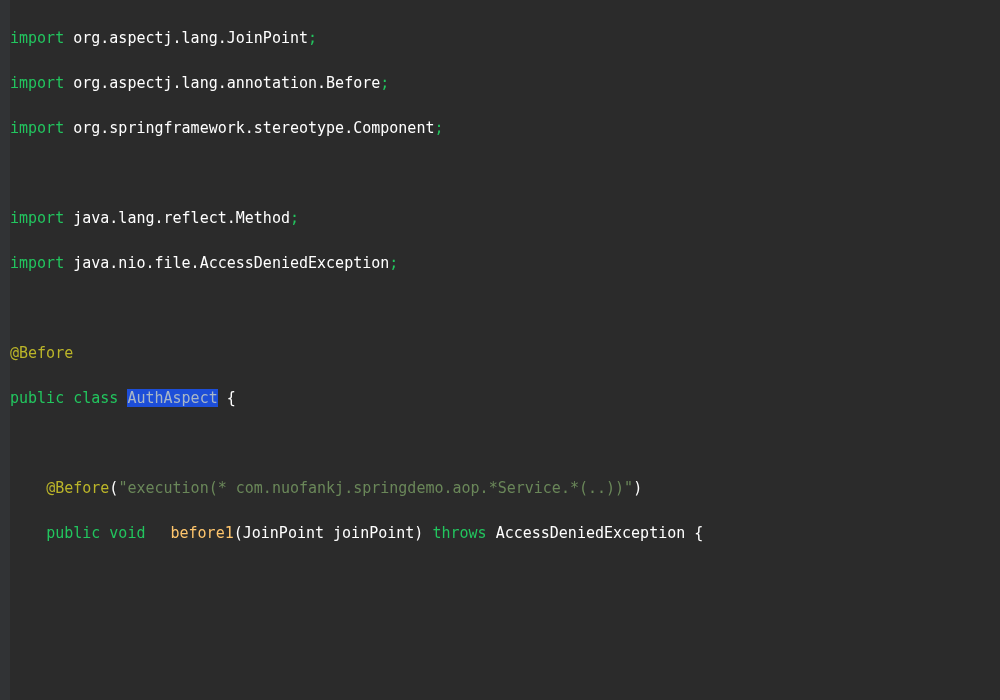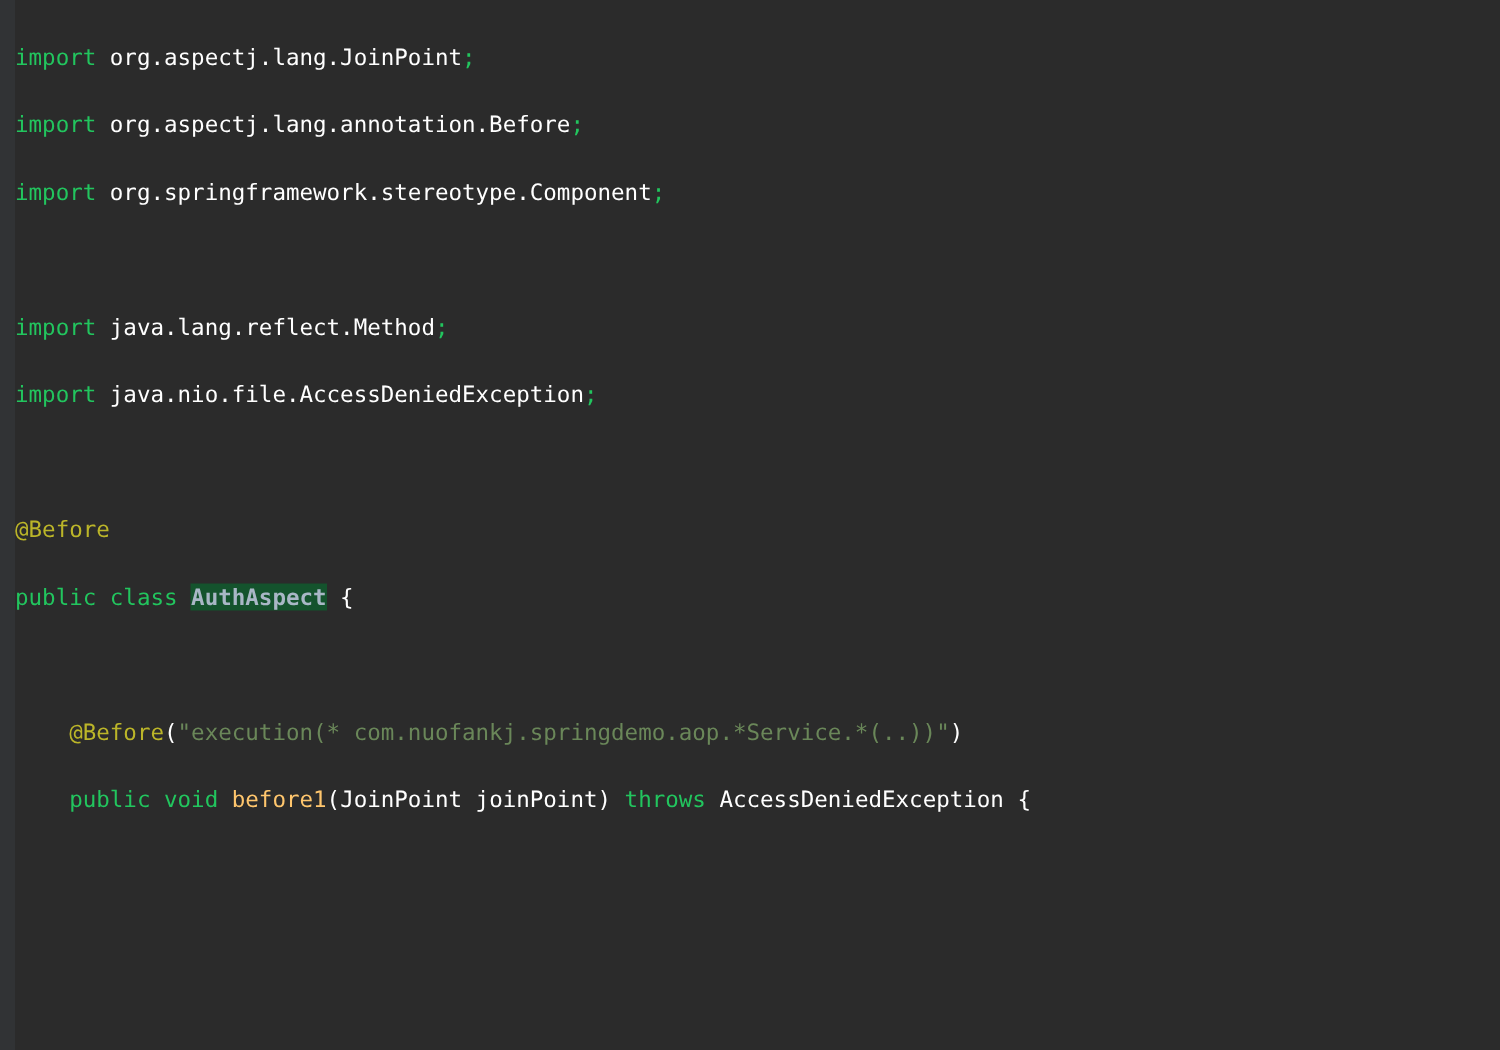--- a/index.html
+++ b/index.html
@@ -25,24 +25,24 @@
     position: absolute;
     left: 10px;
     top: 0;
     right: 0;
     padding: 4px 0 0 0;
   }
   .line { padding-left: 0; position: relative; }
   .kw { color: #22c55e; }
   .ann { color: #bbb529; }
   .str { color: #6a8759; }
-  .method { color: #ffc66d; }
+  .method { color: #ffc66d; margin-left: 16px; }
   .classname { color: #a9b7c6; }
   .text { color: #ffffff; }
-  .sel { background: #14532d; font-weight: bold; }
+  .sel { background: #1d4ed8; }
   .dot { position: absolute; left: 0; width: 10px; height: 10px;
          background: #eec900; border-radius: 50%; margin-top: 6px; margin-left: -10px; }
 </style>
 </head>
 <body>
 
 
 
 <div class="gutter"></div>
 

